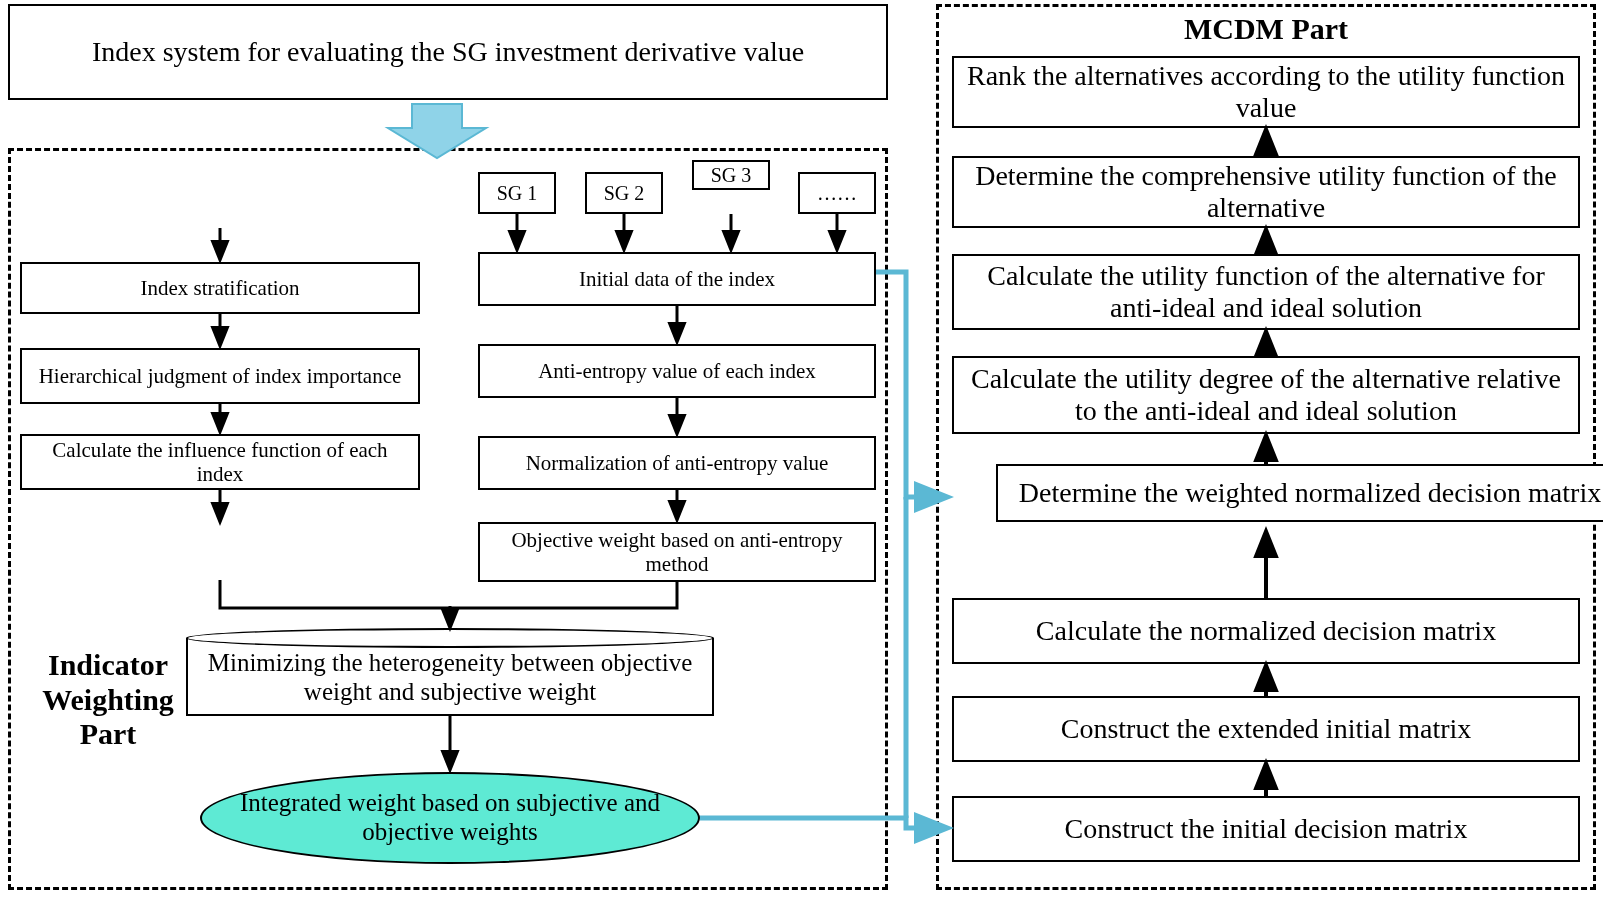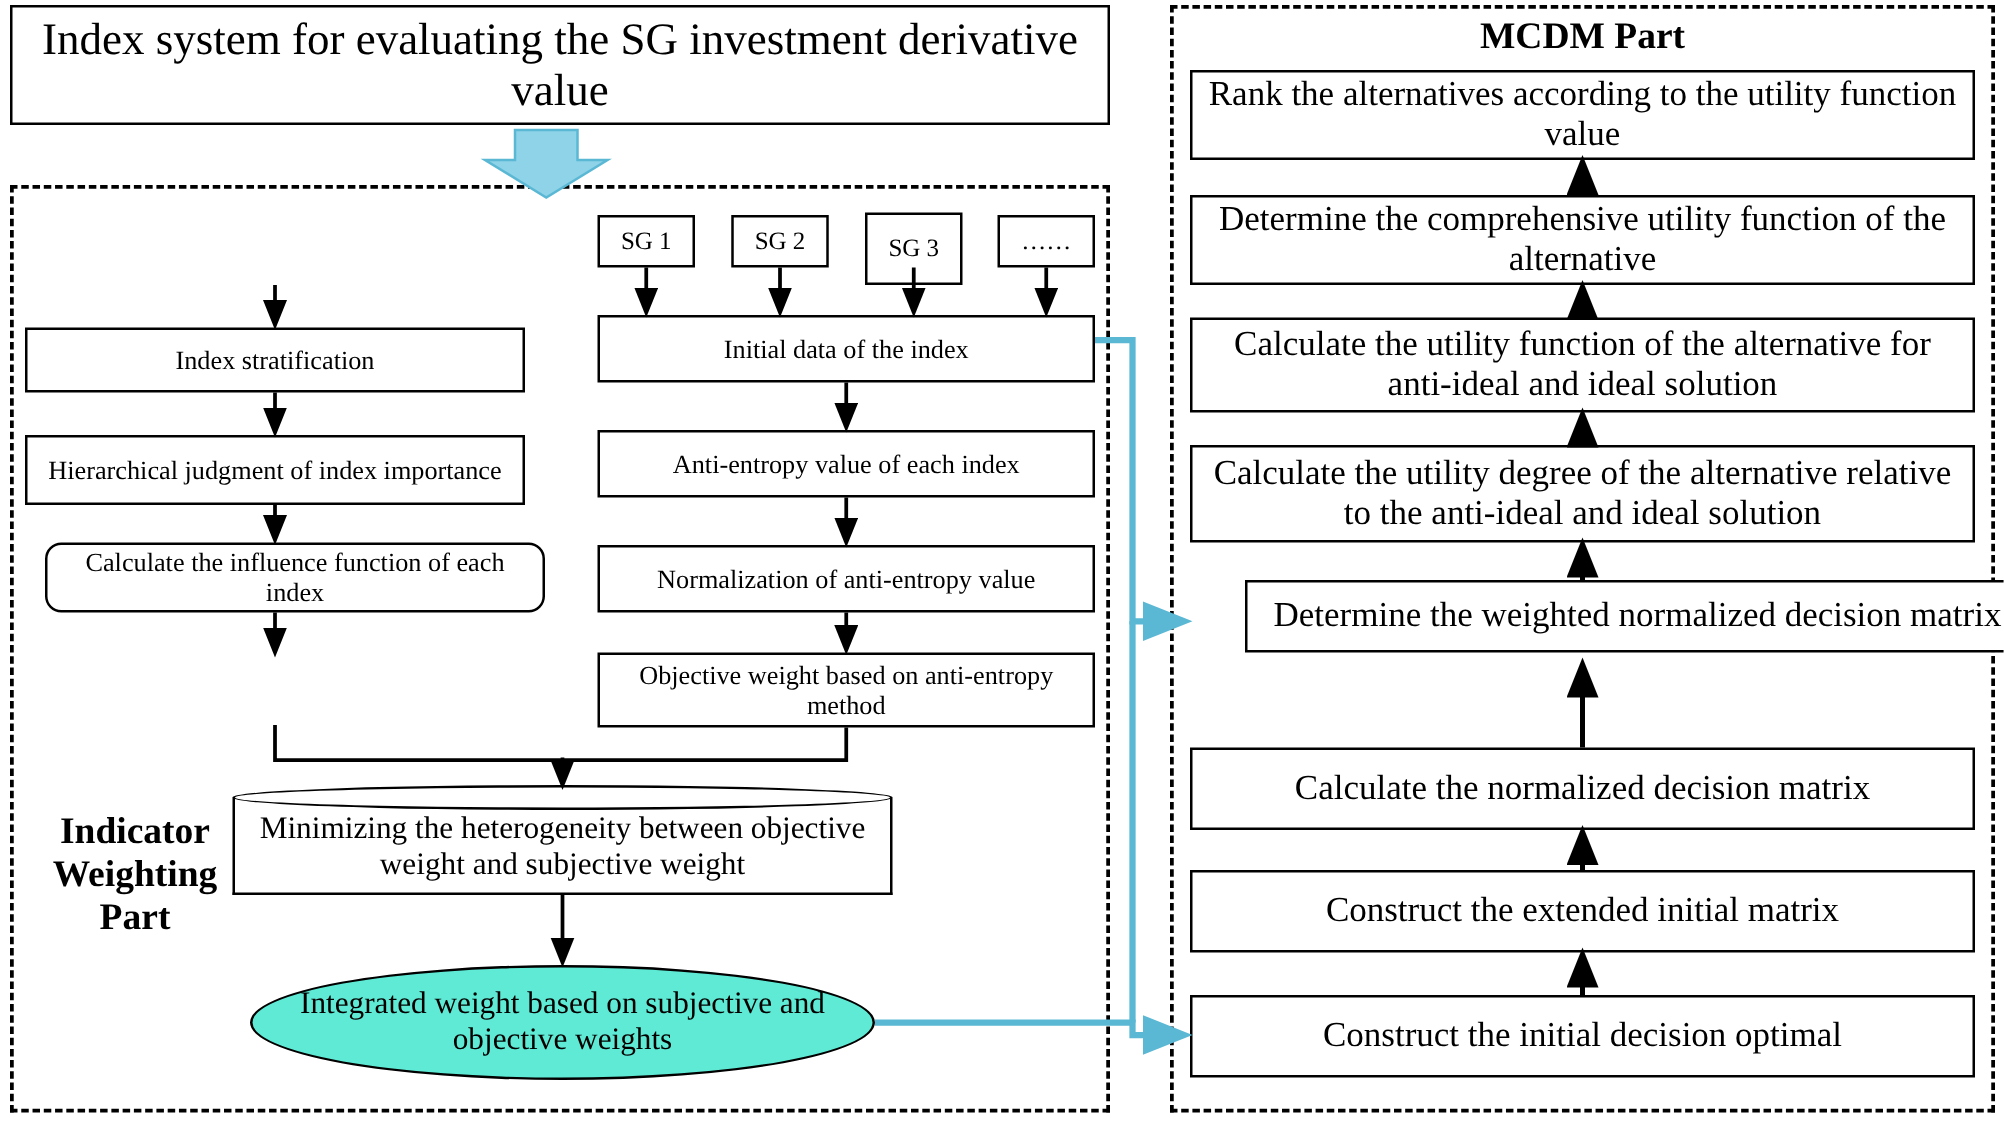--- a/index.html
+++ b/index.html
@@ -24,21 +24,21 @@
     border: 2px solid #000000;
     background: #ffffff;
     display: flex;
     align-items: center;
     justify-content: center;
     text-align: center;
     line-height: 1.15;
     padding: 2px 6px;
   }
   .title-box {
-    font-size: 36px;
+    font-size: 28px;
   }
   .node {
     font-size: 21px;
   }
   .node-sm {
     font-size: 20px;
   }
   .mcdm-node {
     font-size: 28px;
   }
@@ -136,31 +136,31 @@
   <div class="panel-label" style="left:18px; top:648px; width:180px;">
     <span>Indicator Weighting Part</span>
   </div>
 
   <div class="box node" style="left:20px; top:262px; width:400px; height:52px;">
     <span>Index stratification</span>
   </div>
   <div class="box node" style="left:20px; top:348px; width:400px; height:56px;">
     <span>Hierarchical judgment of index importance</span>
   </div>
-  <div class="box node" style="left:36px; top:434px; width:400px; height:56px;border-radius:13px;">
+  <div class="box node" style="left:20px; top:434px; width:400px; height:56px;">
     <span>Calculate the influence function of each index</span>
   </div>
 
   <div class="box node-sm" style="left:478px; top:172px; width:78px; height:42px;">
     <span>SG 1</span>
   </div>
   <div class="box node-sm" style="left:585px; top:172px; width:78px; height:42px;">
     <span>SG 2</span>
   </div>
-  <div class="box node-sm" style="left:692px; top:170px; width:78px; height:58px;">
+  <div class="box node-sm" style="left:692px; top:160px; width:78px; height:30px;">
     <span>SG 3</span>
   </div>
   <div class="box node-sm" style="left:798px; top:172px; width:78px; height:42px;">
     <span>……</span>
   </div>
 
   <div class="box node" style="left:478px; top:252px; width:398px; height:54px;">
     <span>Initial data of the index</span>
   </div>
   <div class="box node" style="left:478px; top:344px; width:398px; height:54px;">
@@ -206,21 +206,21 @@
   <div class="box mcdm-node" style="left:996px; top:464px; width:628px; height:58px;">
     <span>Determine the weighted normalized decision matrix</span>
   </div>
   <div class="box mcdm-node" style="left:952px; top:598px; width:628px; height:66px;">
     <span>Calculate the normalized decision matrix</span>
   </div>
   <div class="box mcdm-node" style="left:952px; top:696px; width:628px; height:66px;">
     <span>Construct the extended initial matrix</span>
   </div>
   <div class="box mcdm-node" style="left:952px; top:796px; width:628px; height:66px;">
-    <span>Construct the initial decision optimal</span>
+    <span>Construct the initial decision matrix</span>
   </div>
 
   <svg class="overlay" viewBox="0 0 1603 897">
     <defs>
       <marker id="arrowBlack" markerWidth="10" markerHeight="10" refX="6" refY="3.2" orient="auto" markerUnits="strokeWidth">
         <path d="M0,0 L8,3.2 L0,6.4 z" fill="#000000"></path>
       </marker>
       <marker id="arrowBlue" markerWidth="10" markerHeight="10" refX="6" refY="3.2" orient="auto" markerUnits="strokeWidth">
         <path d="M0,0 L8,3.2 L0,6.4 z" fill="#5bb8d4"></path>
       </marker>

